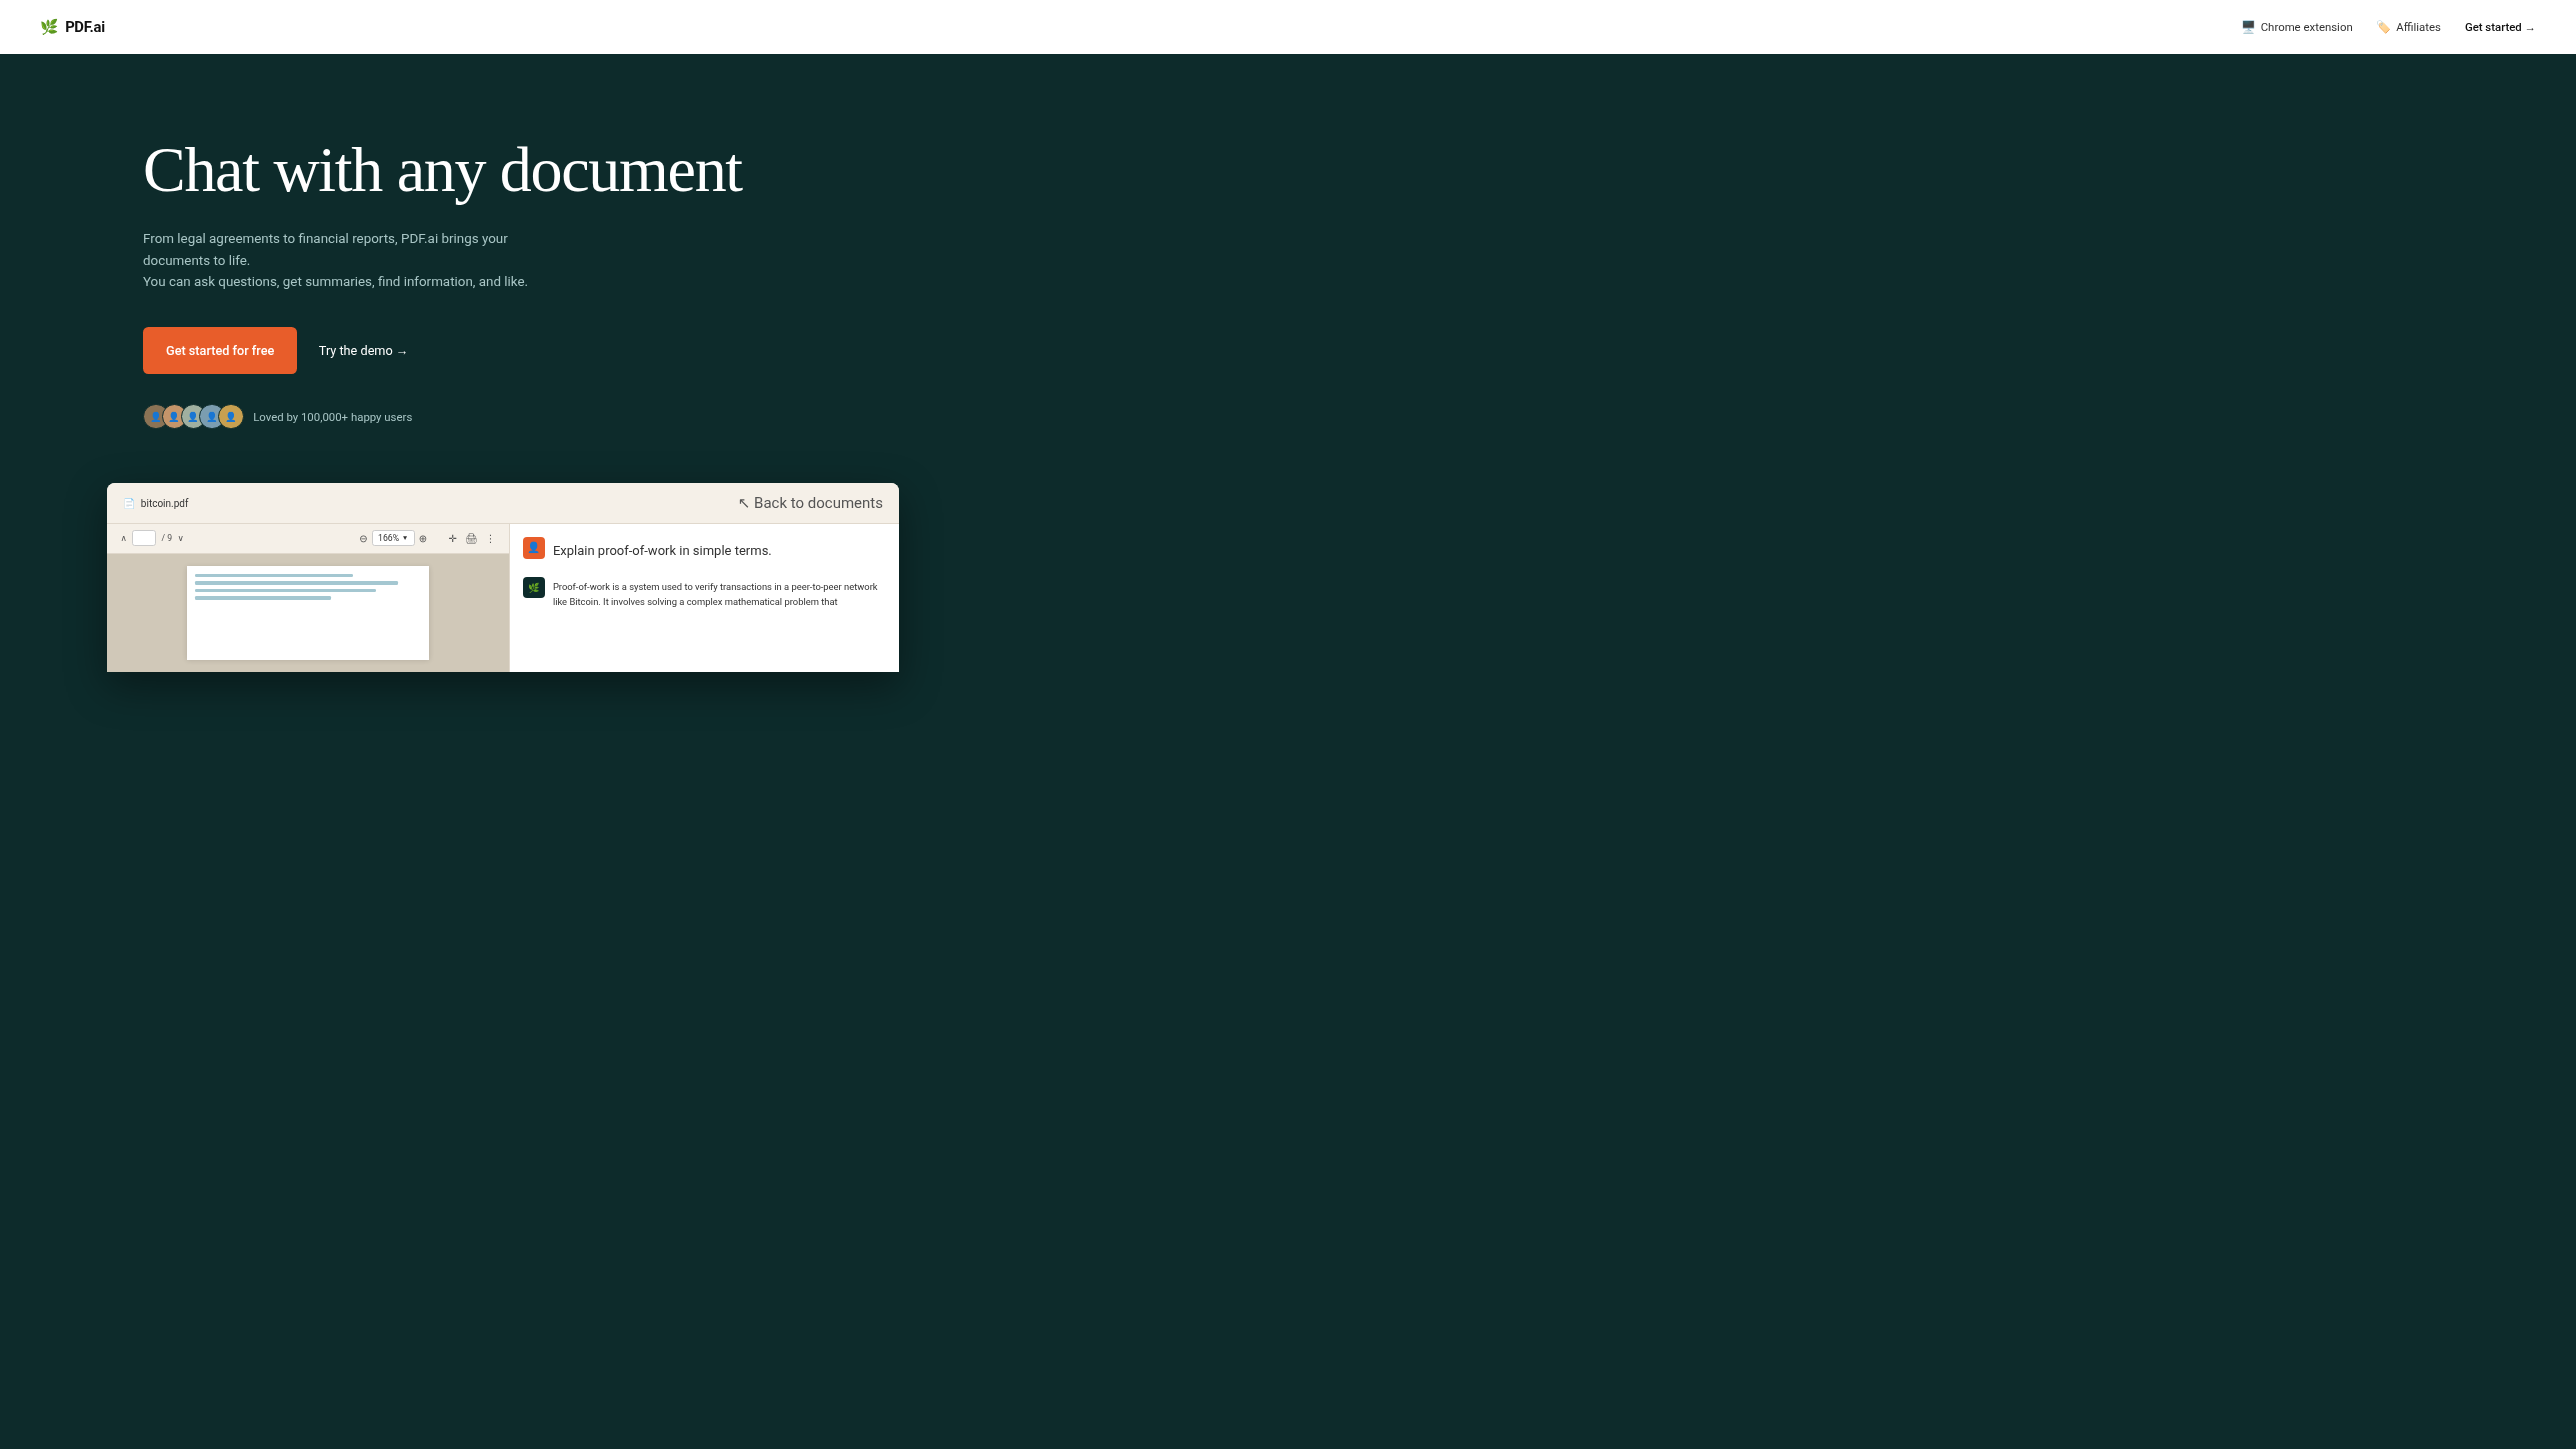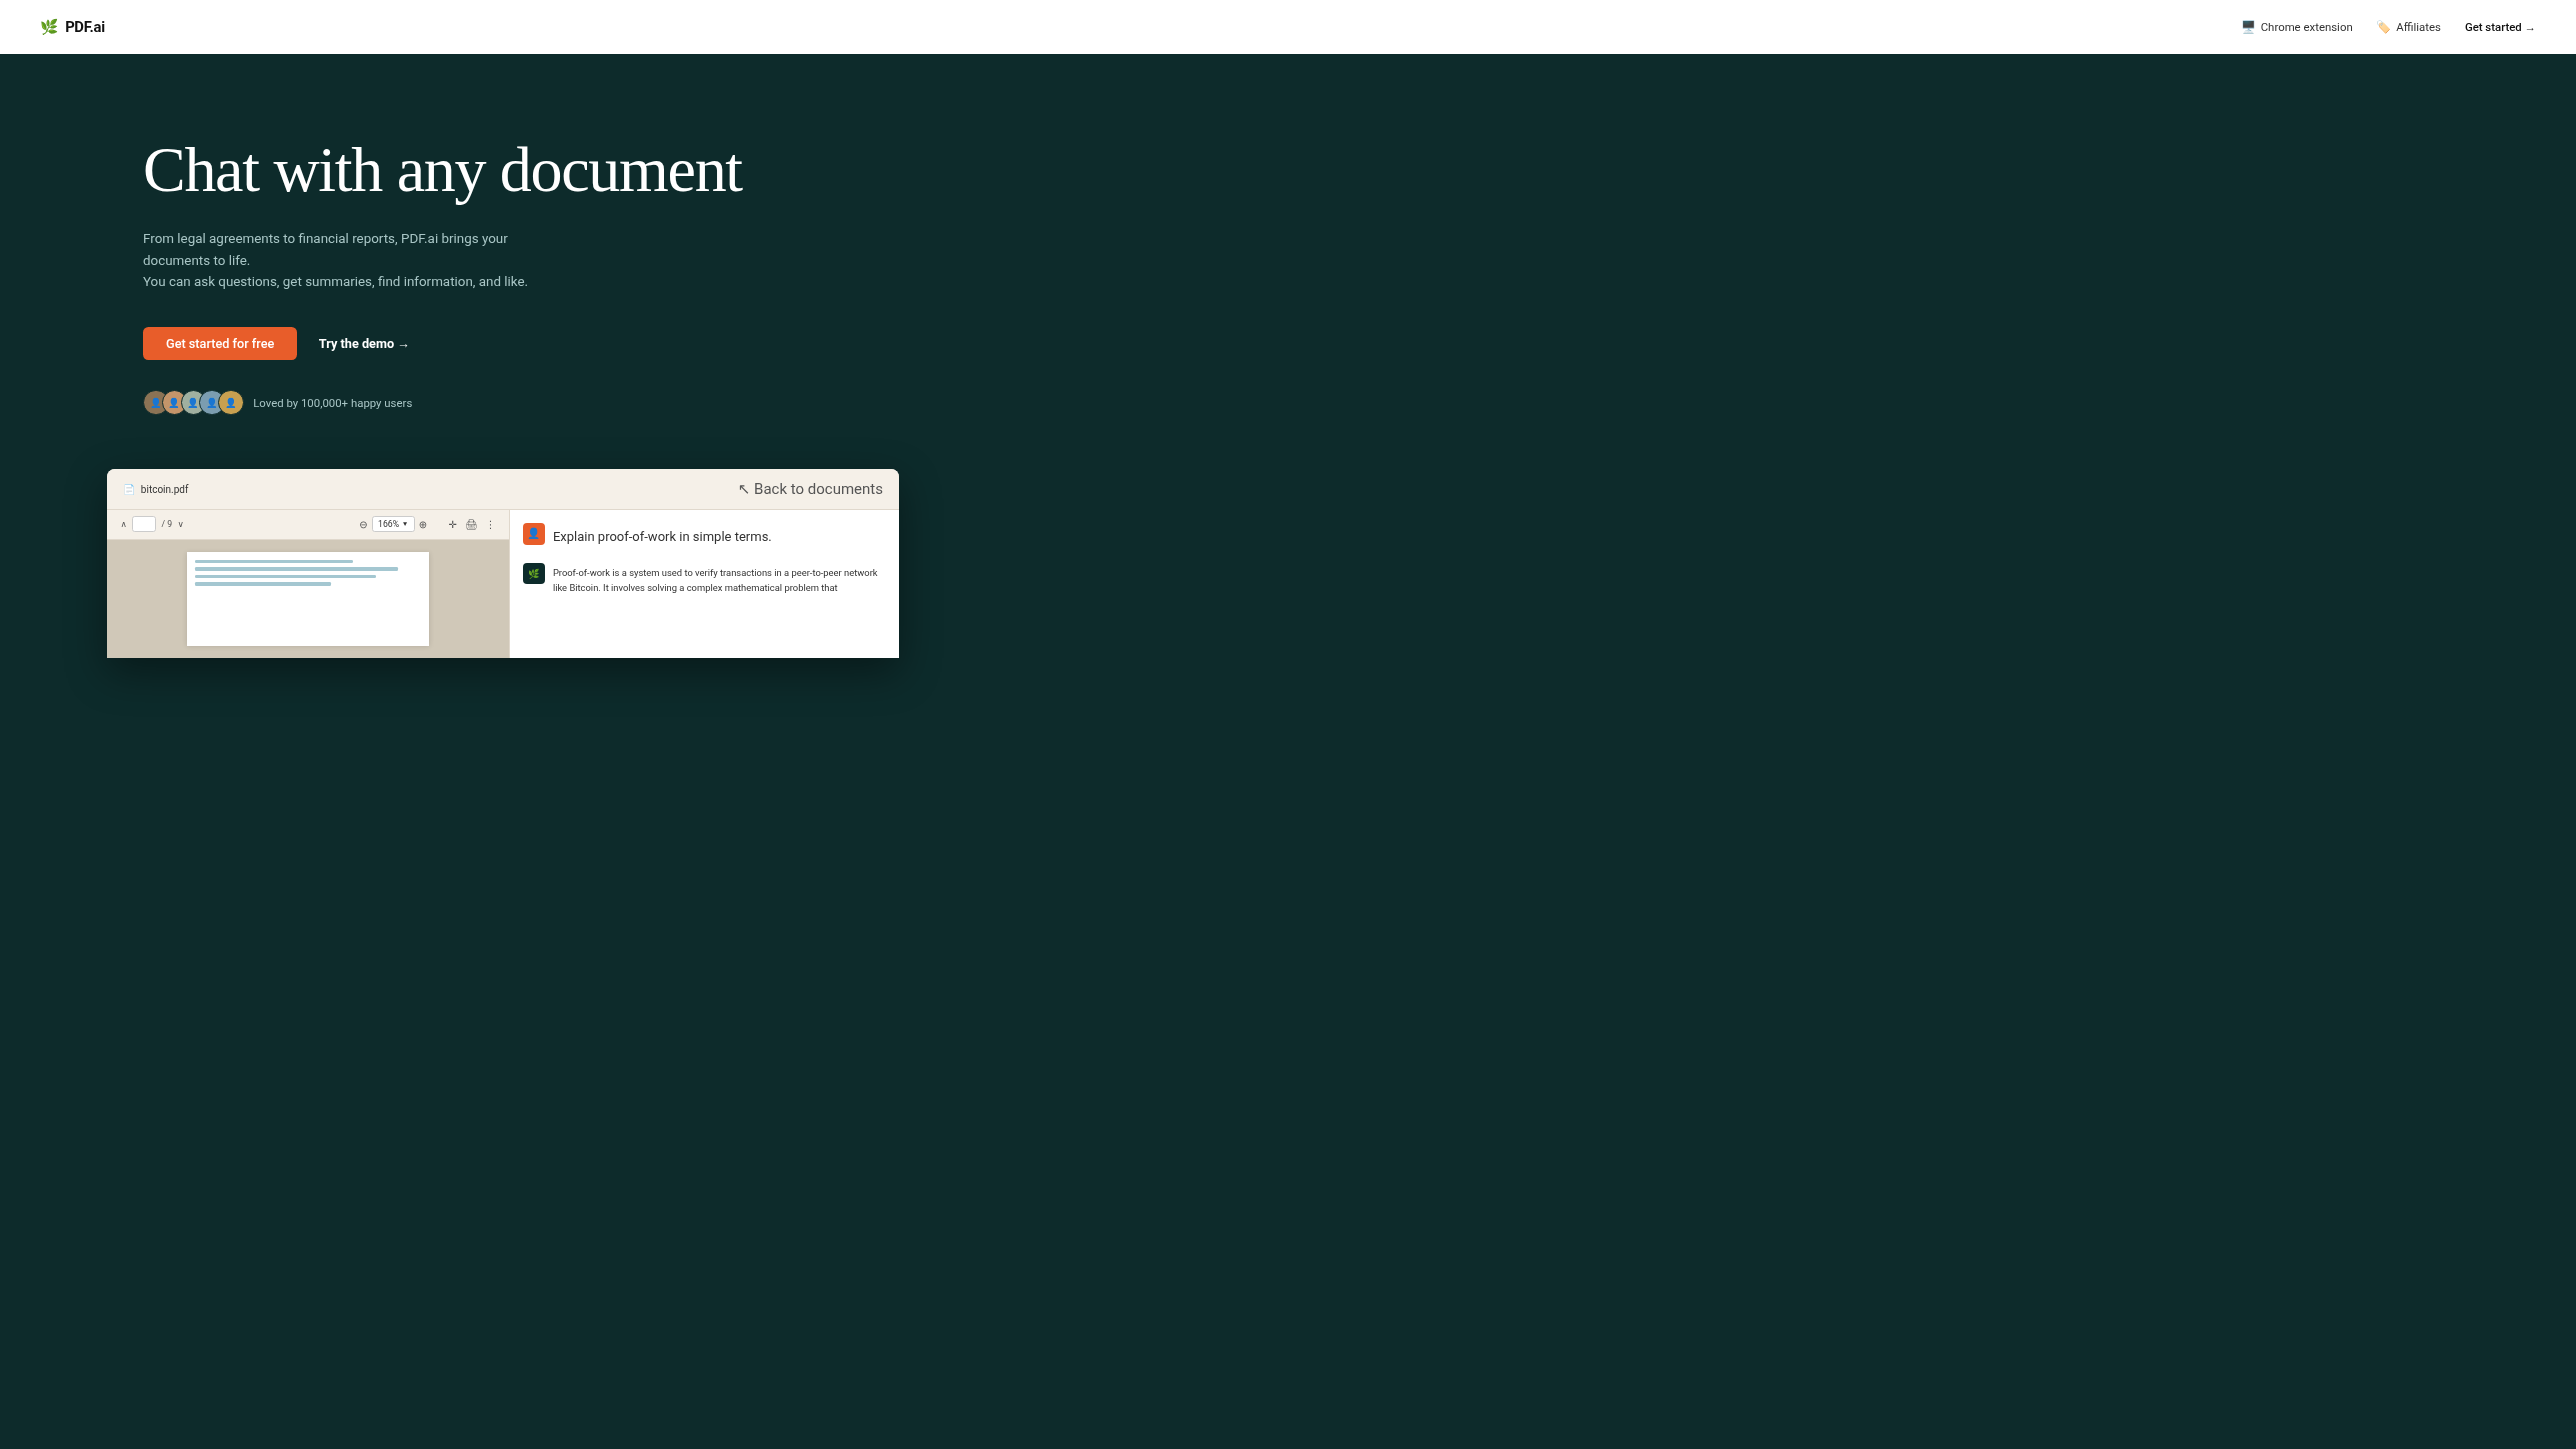--- a/index.html
+++ b/index.html
@@ -111,34 +111,34 @@
       align-items: center;
       gap: 21.5px;
       margin-bottom: 29.5px;
     }
 
     .btn-get-started {
       background: #e85d2a;
       color: #ffffff;
       border: none;
       border-radius: 5.4px;
-      padding: 9px 23px;
+      padding: 16px 23px;
       font-size: 12.7px;
       font-weight: 500;
       cursor: pointer;
       text-decoration: none;
       display: inline-block;
     }
 
     .btn-try-demo {
       background: transparent;
       color: #ffffff;
       border: none;
       font-size: 12.7px;
-      font-weight: 700;
+      font-weight: 400;
       cursor: pointer;
       text-decoration: none;
       display: flex;
       align-items: center;
       gap: 5.4px;
     }
 
     .hero-social-proof {
       display: flex;
       align-items: center;

